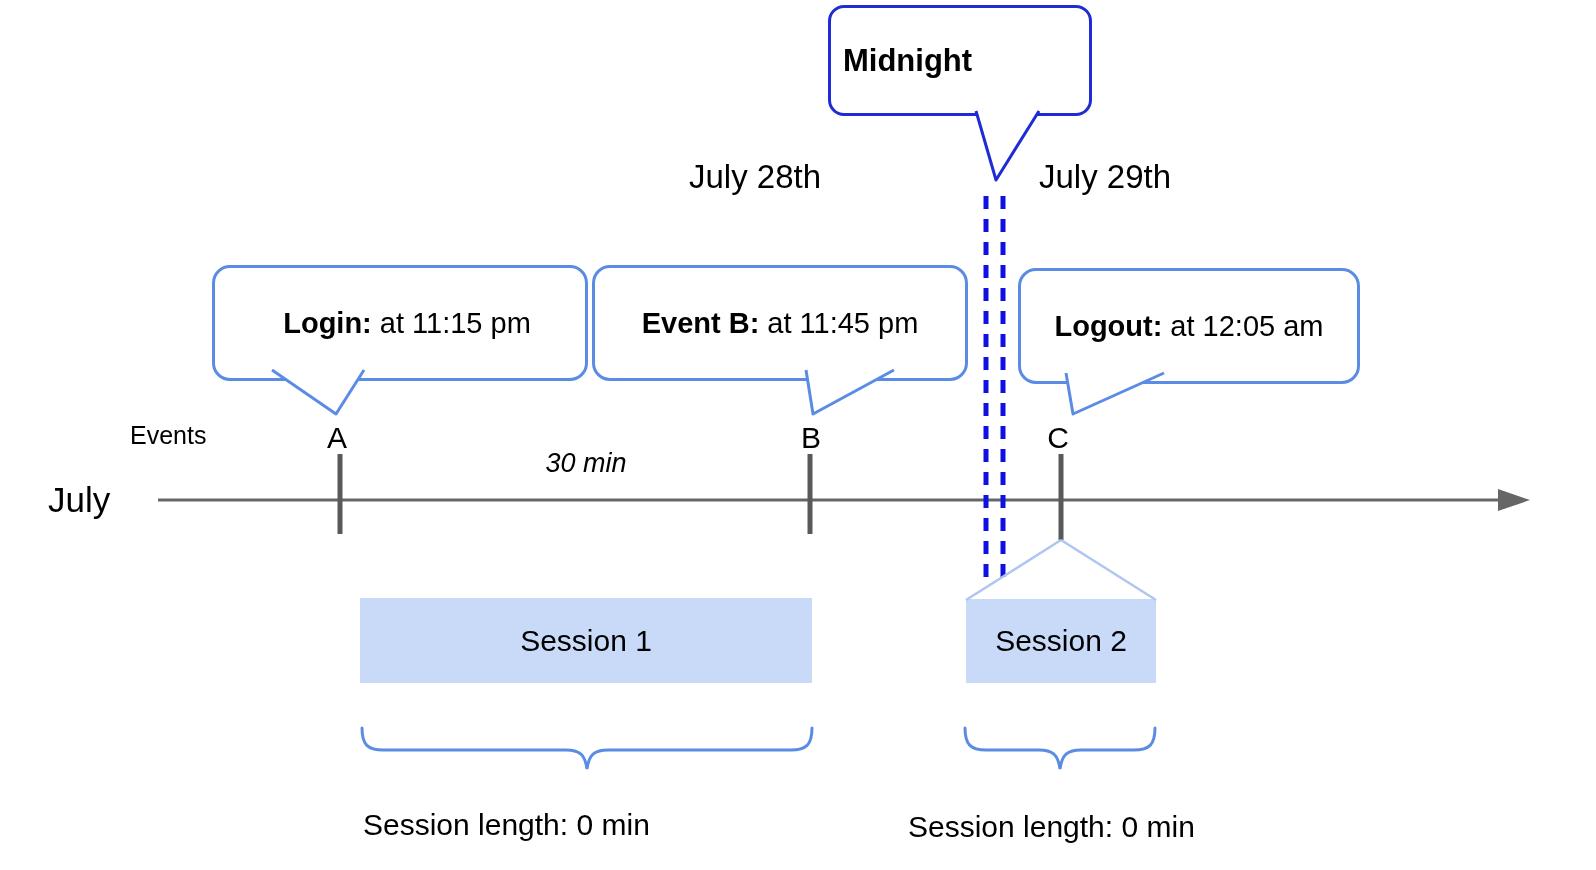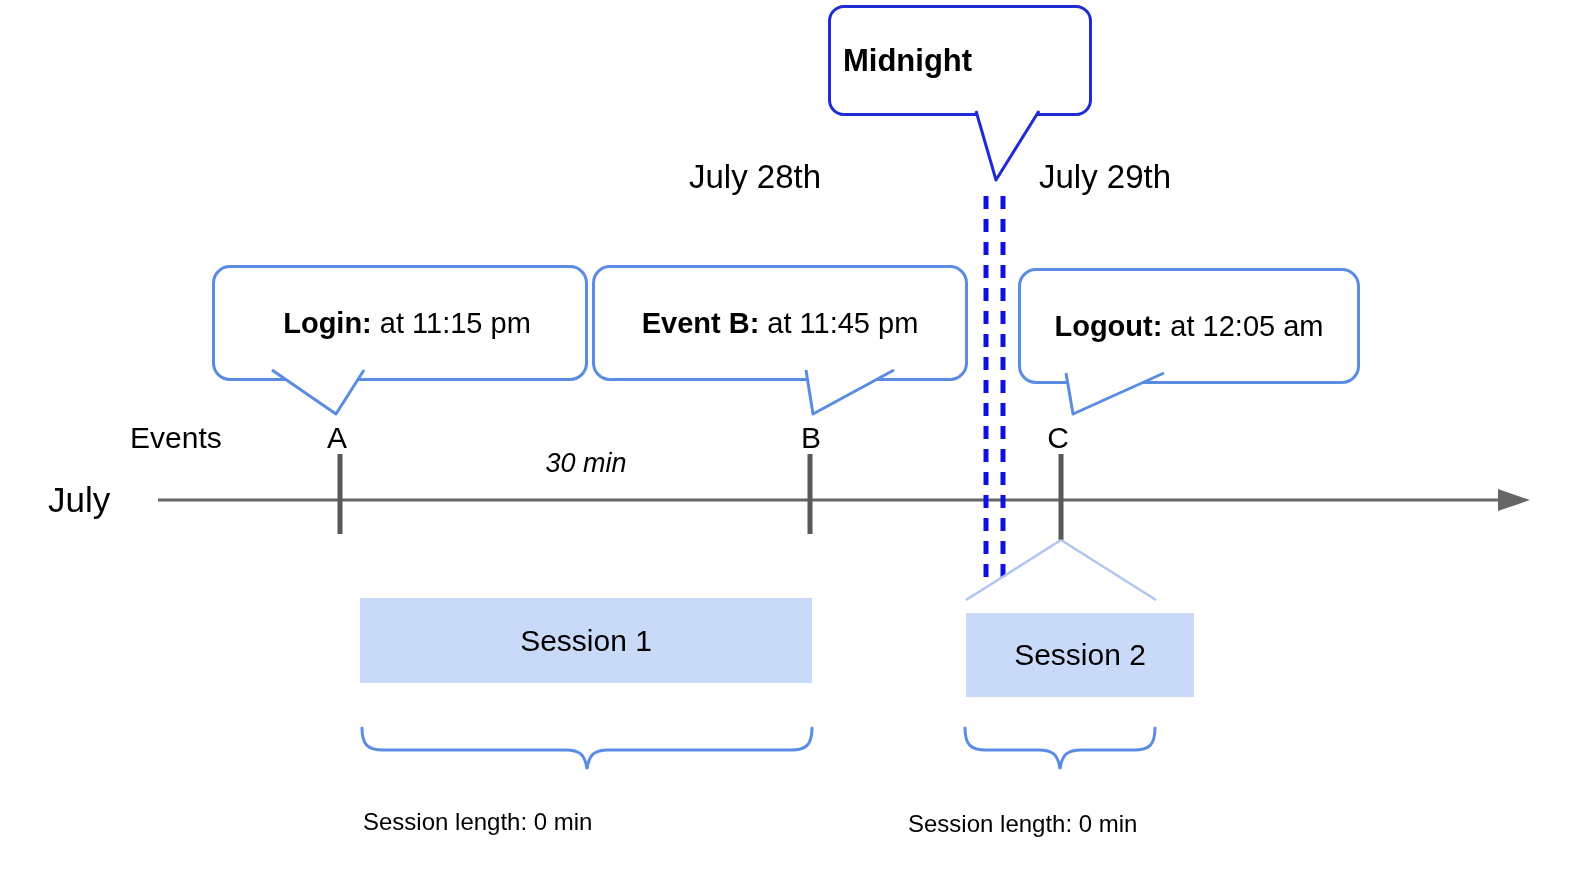--- a/index.html
+++ b/index.html
@@ -30,33 +30,33 @@
     background:#ffffff;
     border:3px solid var(--midnight-border,#1f2bd4);
     border-radius:16px;
     display:flex;align-items:center;justify-content:flex-start;
     padding-left:12px;
     font-size:31px;font-weight:bold;white-space:nowrap;
     z-index:2;
   }
 
   .datelabel{font-size:33px;text-align:center;width:220px;white-space:nowrap;}
-  .rowlabel{font-size:30px;white-space:nowrap;}
+  .rowlabel{font-size:25px;white-space:nowrap;}
   .userlabel{font-size:35px;white-space:nowrap;}
   .marker{font-size:30px;width:50px;text-align:center;white-space:nowrap;}
   .interval{font-size:27px;width:140px;text-align:center;white-space:nowrap;font-style:italic;}
 
   .session{
     position:absolute;
     background:var(--session-fill,#c9daf8);
     display:flex;align-items:center;justify-content:center;
     font-size:30px;white-space:nowrap;
     z-index:1;
   }
-  .sesslen{font-size:24px;white-space:nowrap;}
+  .sesslen{font-size:30px;white-space:nowrap;}
 </style>
 </head>
 <body>
 
 <div class="canvas">
 
   <div class="bubble-midnight abs" style="left:828px;top:5px;width:246px;height:105px;">
     <span>Midnight</span>
   </div>
 
@@ -81,21 +81,21 @@
   <div class="rowlabel abs" style="left:130px;top:421px;">Events</div>
   <div class="marker abs" style="left:312px;top:421px;">A</div>
   <div class="marker abs" style="left:786px;top:421px;">B</div>
   <div class="marker abs" style="left:1033px;top:421px;">C</div>
   <div class="interval abs" style="left:516px;top:448px;">30 min</div>
   <div class="userlabel abs" style="left:48px;top:480px;">July</div>
 
   <div class="session" style="left:360px;top:598px;width:452px;height:85px;justify-content:center;">
     <span>Session 1</span>
   </div>
-  <div class="session" style="left:966px;top:613px;width:228px;height:84px;">
+  <div class="session" style="left:966px;top:599px;width:190px;height:84px;">
     <span>Session 2</span>
   </div>
 
   <div class="sesslen abs" style="left:363px;top:808px;">Session length: 0 min</div>
   <div class="sesslen abs" style="left:908px;top:810px;">Session length: 0 min</div>
 
   <svg class="overlay" viewBox="0 0 1596 870">
 
     <line x1="158" y1="500" x2="1500" y2="500" style="stroke:var(--timeline,#666);" stroke-width="3"></line>
     <polygon points="1498,489 1530,500 1498,511" style="fill:var(--timeline,#666);"></polygon>

